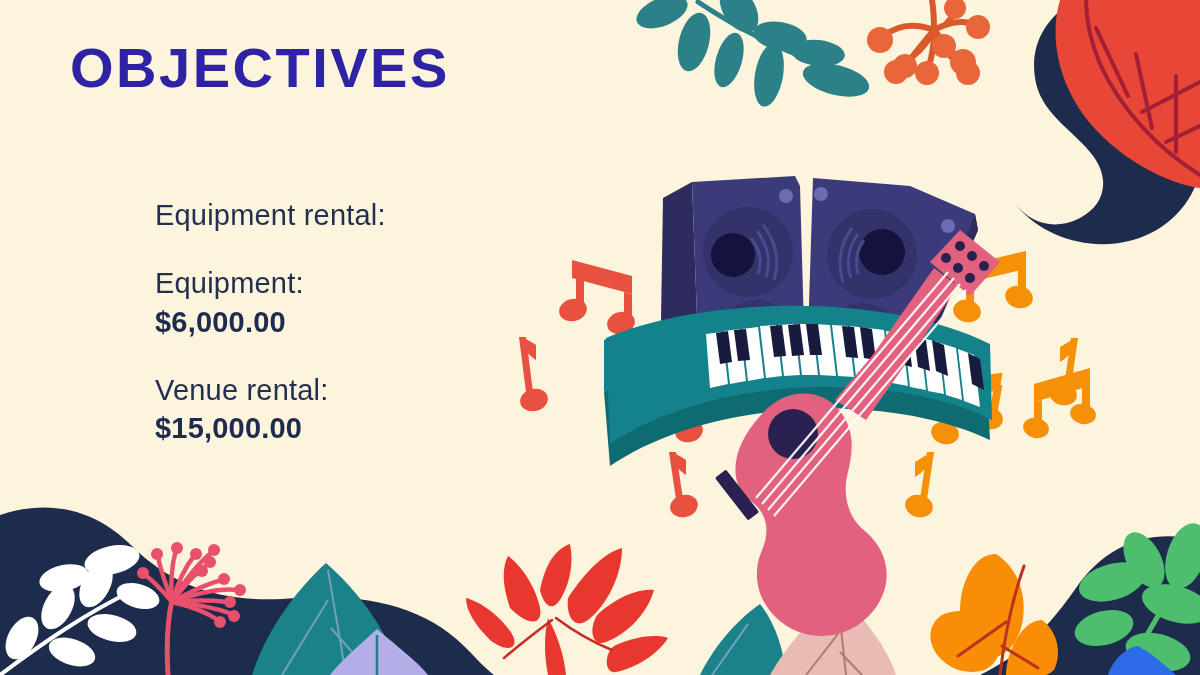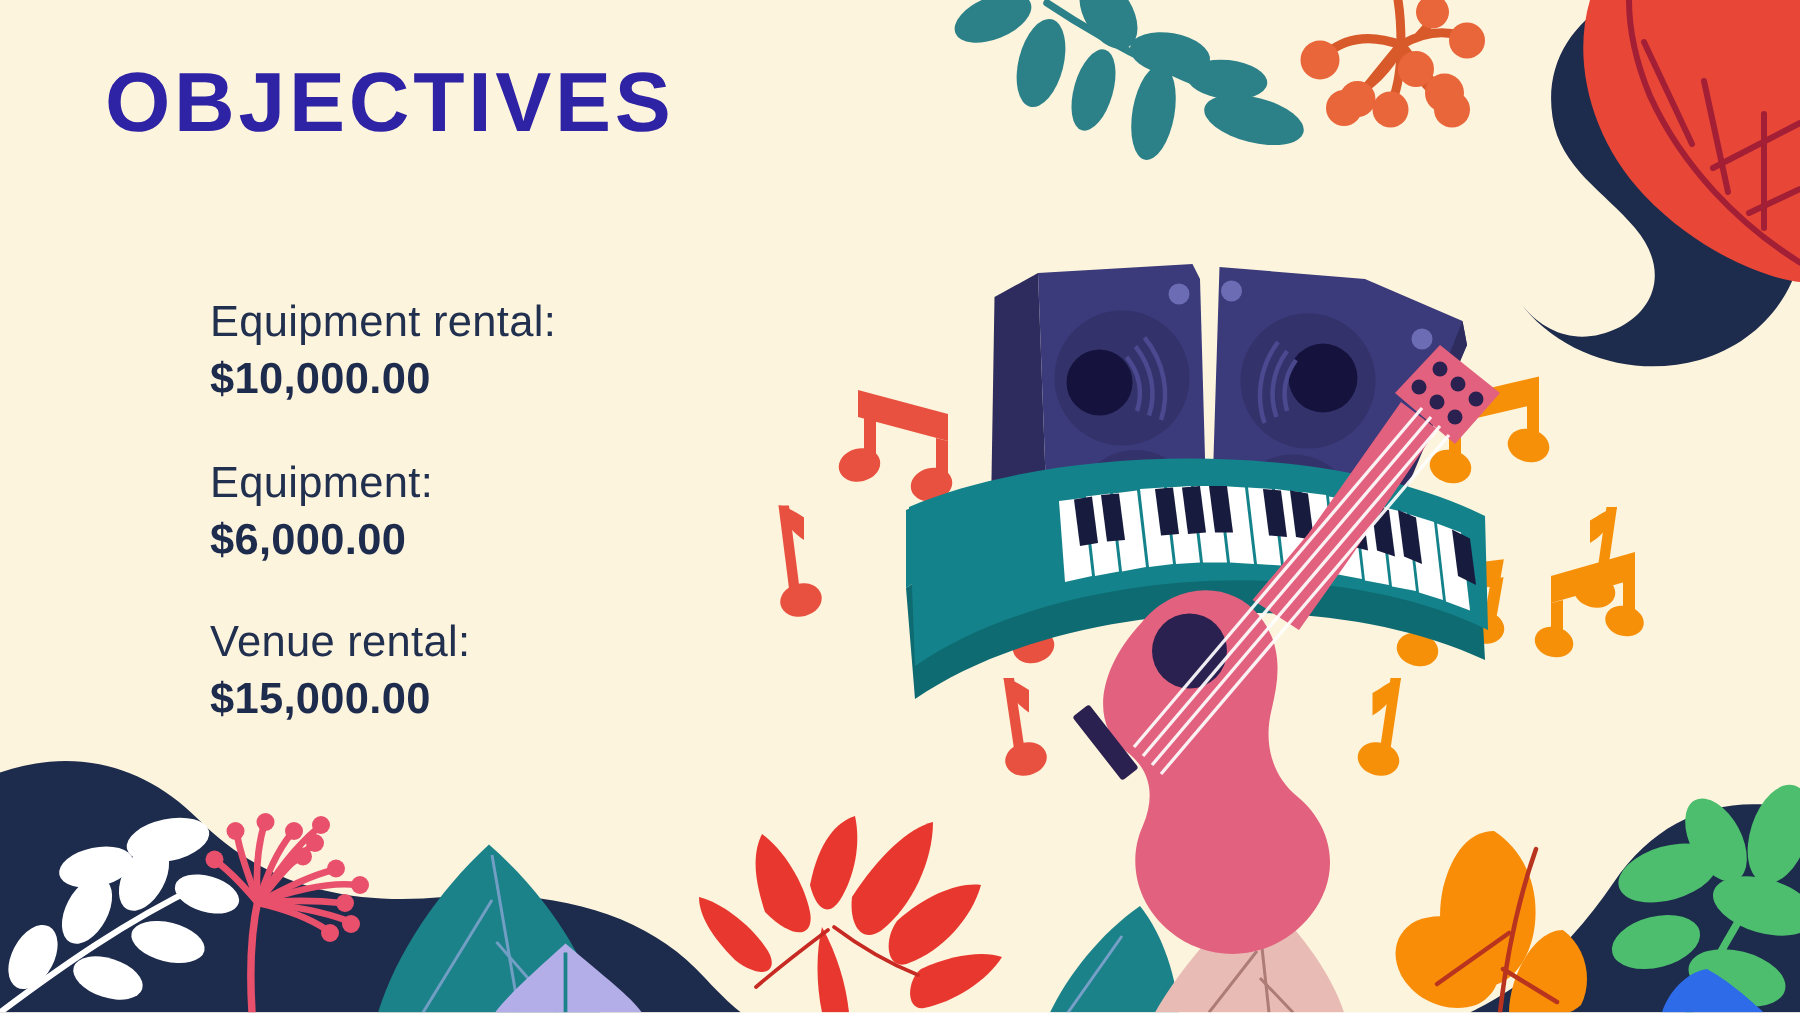--- a/index.html
+++ b/index.html
@@ -29,21 +29,21 @@
     top: 40px;
     font-size: 56px;
     font-weight: 700;
     letter-spacing: 2.5px;
     color: #2E22A5;
     line-height: 1;
   }
   
   #obj-list {
     position: absolute;
-    left: 140px;
+    left: 155px;
     top: 196px;
     width: 380px;
   }
   .obj-item { margin-bottom: 30px; }
   .obj-item:last-child { margin-bottom: 0; }
   .obj-label {
     font-size: 29px;
     font-weight: 400;
     color: #22304F;
     line-height: 1.32;
@@ -415,21 +415,20 @@
       </g>
     </g>
   </svg>
 
   <div id="title">OBJECTIVES</div>
 
   <div id="obj-list">
 
     <div class="obj-item">
       <div class="obj-label">Equipment rental:</div>
-      <div class="obj-amount">$10,000.00</div>
     </div>
 
     <div class="obj-item">
       <div class="obj-label">Equipment:</div>
       <div class="obj-amount">$6,000.00</div>
     </div>
 
     <div class="obj-item">
       <div class="obj-label">Venue rental:</div>
       <div class="obj-amount">$15,000.00</div>

